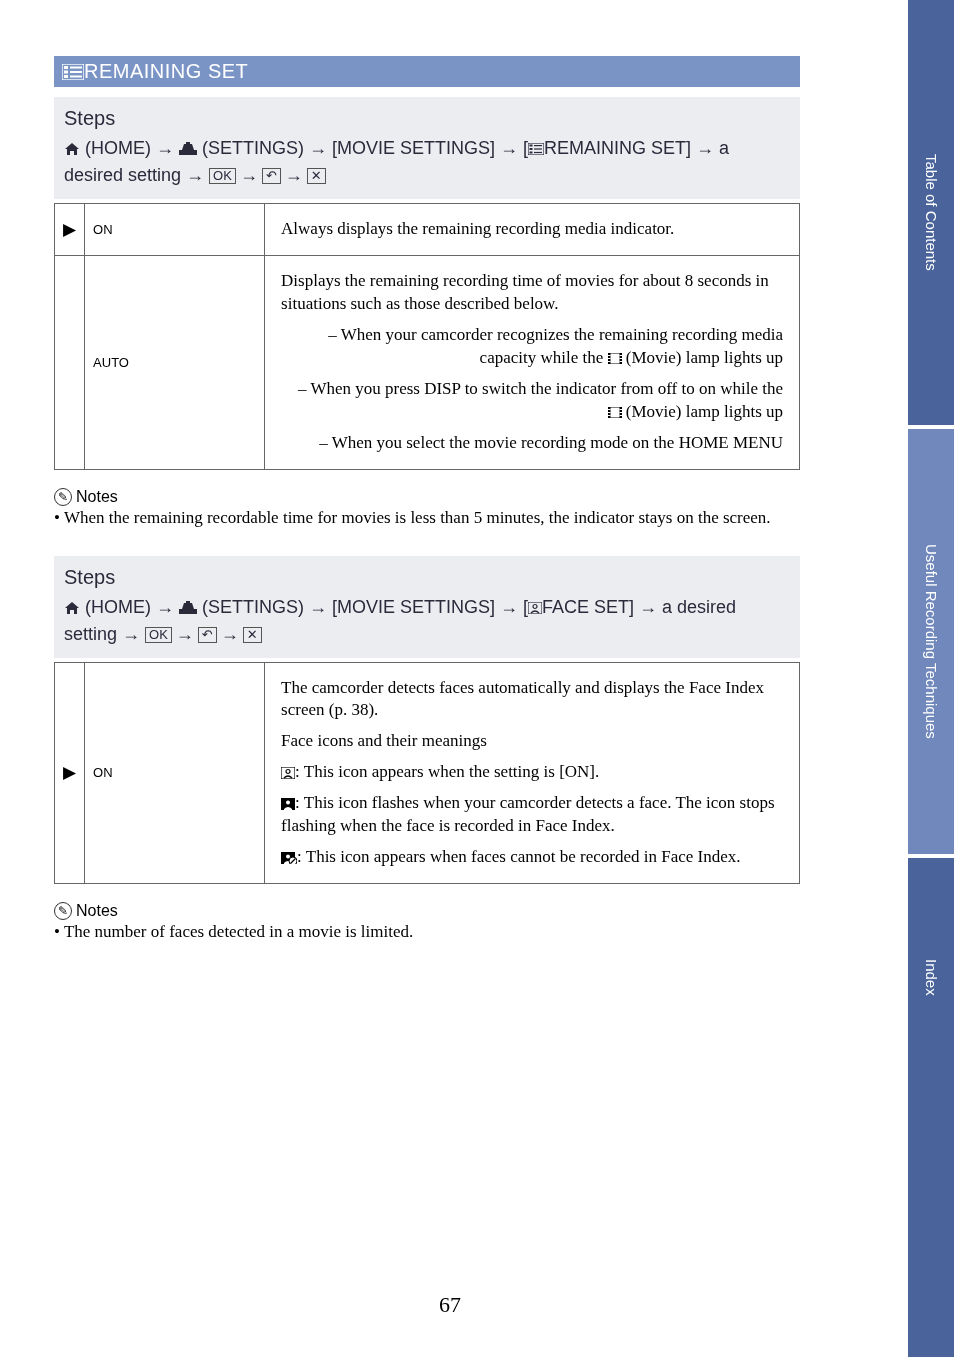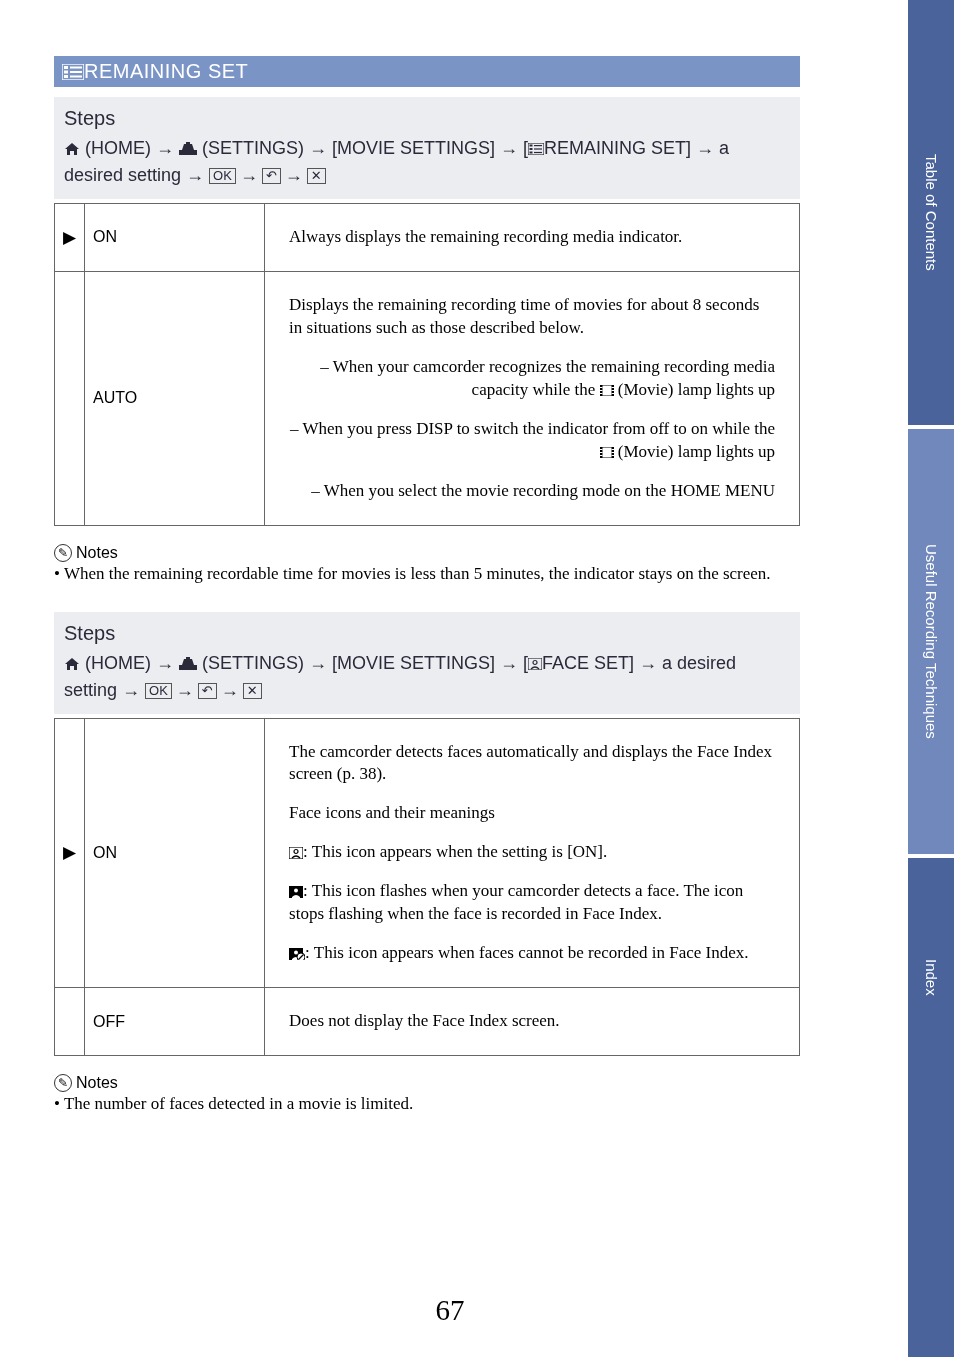--- a/index.html
+++ b/index.html
@@ -59,39 +59,39 @@
     font-family: "Times New Roman", serif;
     font-size: 17px;
     margin-top: 4px;
   }
   table.settings td {
     border: 1px solid #666;
     padding: 6px 8px;
     vertical-align: top;
   }
   table.settings td.mark { width: 28px; text-align: center; vertical-align: middle; font-family: Arial, sans-serif; }
-  table.settings td.label { width: 180px; vertical-align: middle; font-family: Arial, sans-serif; font-size: 16px; }
-  .desc p { margin: 16px; line-height: 1.35; }
+  table.settings td.label { width: 180px; vertical-align: middle; font-family: Arial, sans-serif; font-size: 13px; }
+  .desc p { margin: 8px; line-height: 1.35; }
   .desc .indent { padding-left: 14px; text-indent: -14px; text-align: right; }
   .notes-block { margin-top: 18px; margin-bottom: 28px; }
   .notes-title { display: flex; align-items: center; gap: 4px; font-size: 16px; font-weight: 400; margin-bottom: 2px; }
   .notes-title .nicon {
     width: 18px; height: 18px; border: 1.5px solid #333; border-radius: 50%;
     display: inline-flex; align-items: center; justify-content: center; font-size: 12px;
   }
   .notes-list { list-style: none; padding-left: 0; font-family: "Times New Roman", serif; font-size: 17px; }
   .notes-list li::before { content: "• "; }
   .page-num {
     position: absolute;
-    bottom: 30px;
+    bottom: 39px;
     left: 0;
     width: 900px;
     text-align: center;
     font-family: "Times New Roman", serif;
-    font-size: 29px;
+    font-size: 22px;
   }
   
   .sidebar {
     position: absolute;
     top: 0;
     right: 0;
     width: 46px;
     height: 1357px;
     display: flex;
     flex-direction: column;
@@ -267,27 +267,20 @@
                 <svg width="16" height="12" viewBox="0 0 16 12">
                   <rect x="0" y="0" width="14" height="12" fill="#000"></rect>
                   <circle cx="7" cy="4.5" r="2" fill="#fff"></circle>
                   <path d="M3 11 Q7 7 11 11 L11 12 L3 12 Z" fill="#fff"></path>
                   <circle cx="12" cy="9" r="4" fill="#fff" stroke="#000" stroke-width="1"></circle>
                   <line x1="9.5" y1="11.5" x2="14.5" y2="6.5" stroke="#000" stroke-width="1.2"></line>
                 </svg>
               </span><span>: This icon appears when faces cannot be recorded in Face Index.</span></p>
       </td>
     </tr>
-    <tr>
-      <td class="mark"></td>
-      <td class="label">OFF</td>
-      <td class="desc">
-            <p>Does not display the Face Index screen.</p>
-          </td>
-    </tr>
   </tbody>
     </table>
 
   <div class="notes-block">
     <div class="notes-title">
       <span class="nicon">✎</span>
       <span>Notes</span>
     </div>
     <ul class="notes-list">
       <li>The number of faces detected in a movie is limited.</li>

